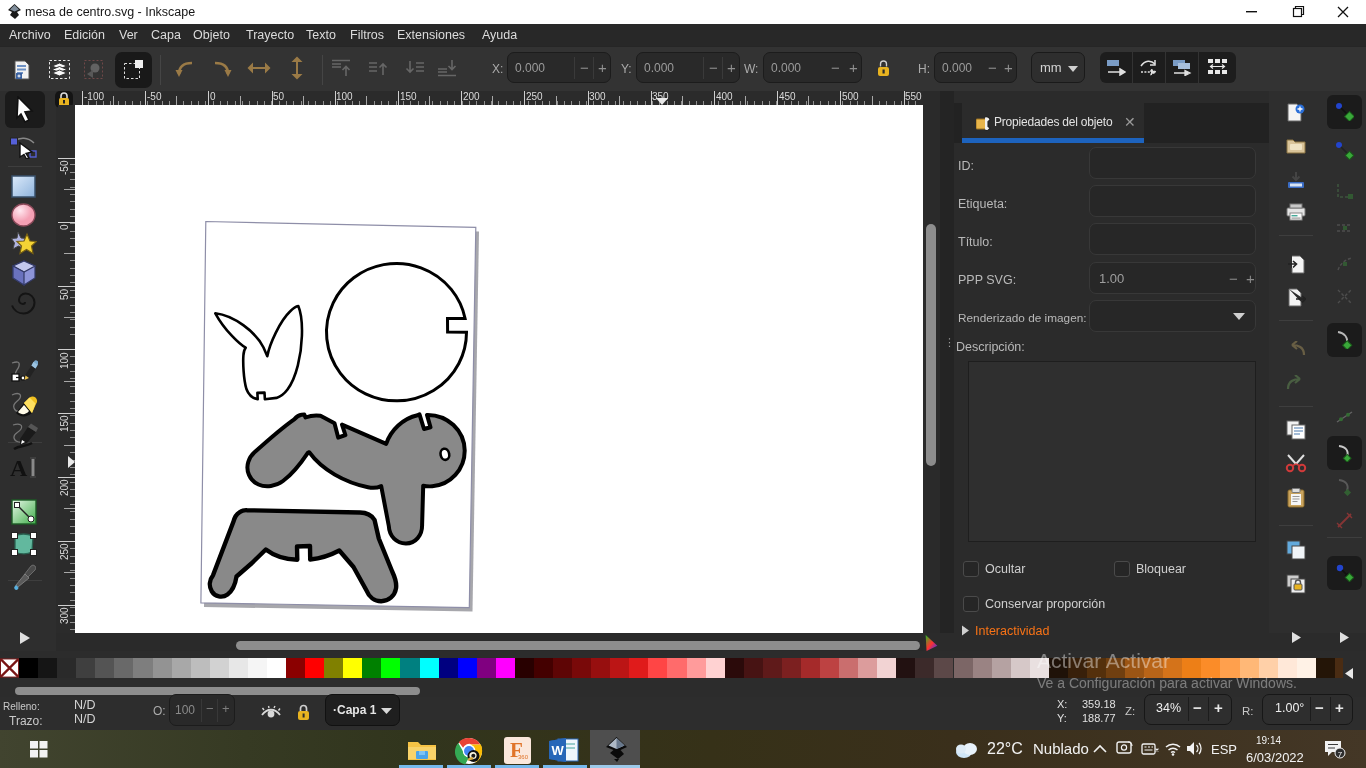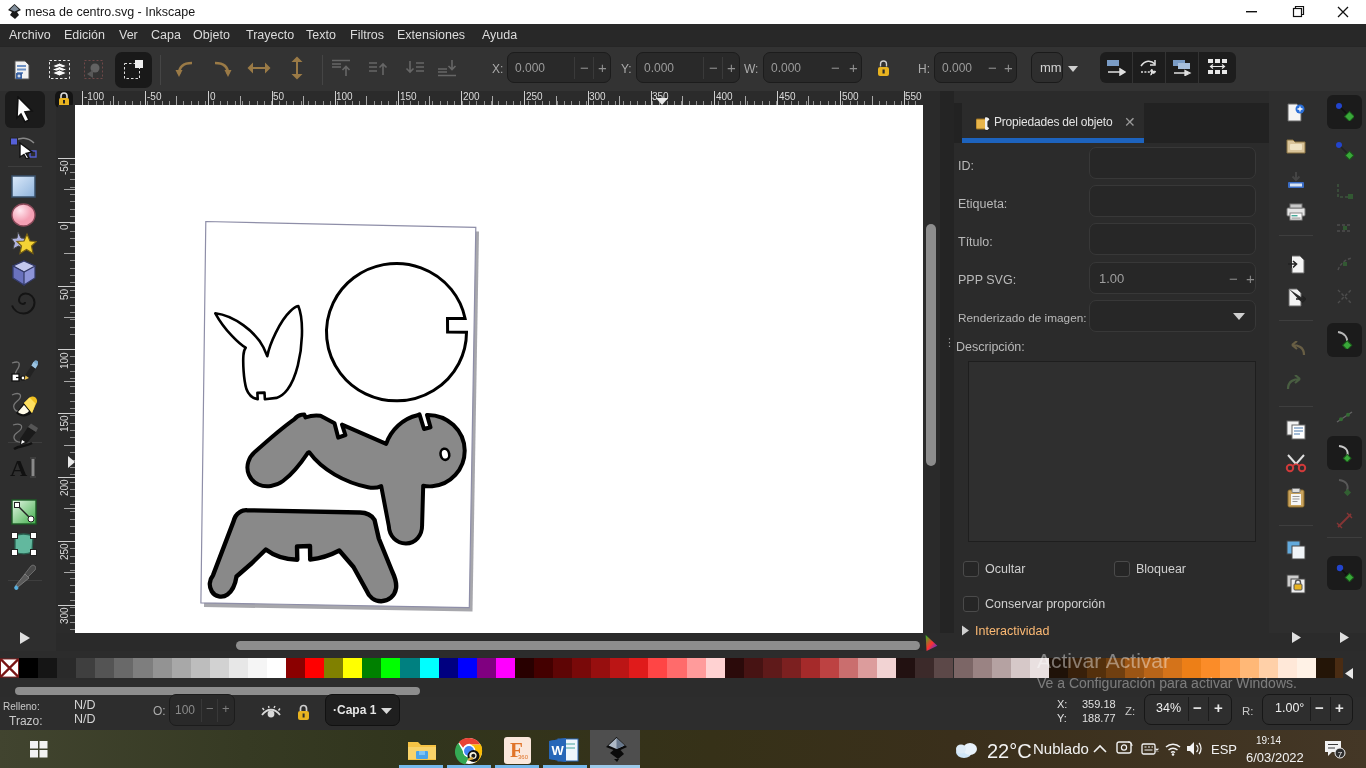--- a/index.html
+++ b/index.html
@@ -192,21 +192,21 @@
     <path d="M4.5 8 V5.5 a3 3 0 0 1 6 0 V8" fill="none" stroke="#2b2b2b" stroke-width="2"></path>
     <path d="M4.5 8 V5.5 a3 3 0 0 1 6 0 V8" fill="none" stroke="#cfcfcf" stroke-width="1.4" transform="translate(0,-0.5)"></path>
     <rect x="6.5" y="10.5" width="2.2" height="4" fill="#2b2b2b"></rect>
   </svg>
   <span class="tlabel" style="left:918px">H:</span>
   <div class="entry" style="left:934px;top:5px;width:83px;height:31px">
     <span class="val">0.000</span>
     <span class="minus" style="left:53px">−</span>
       <span class="plus" style="left:69px">+</span>
   </div>
-  <div class="entry" style="left:1031px;top:5px;width:32px;height:31px;background:#2e2e2e;border-color:#1a1a1a">
+  <div class="entry" style="left:1031px;top:5px;width:54px;height:31px;background:#2e2e2e;border-color:#1a1a1a">
     <span style="position:absolute;left:8px;top:7px;font-size:13px;color:#d2d2d2">mm</span>
     <svg style="position:absolute;left:36px;top:13px" width="10" height="6">
         <path d="M0 0 L10 0 L5 6 Z" fill="#cfcfcf"></path>
       </svg>
   </div>
 
   <div style="position:absolute;left:1100px;top:5px;width:32px;height:31px;background:#1d1d1d;border-radius:6px 0 0 6px"></div>
   <div style="position:absolute;left:1133px;top:5px;width:32px;height:31px;background:#1d1d1d"></div>
   <div style="position:absolute;left:1166px;top:5px;width:32px;height:31px;background:#1d1d1d"></div>
   <div style="position:absolute;left:1199px;top:5px;width:37px;height:31px;background:#1d1d1d;border-radius:0 6px 6px 0"></div>
@@ -509,21 +509,21 @@
 
   <div style="position:absolute;left:9px;top:470px;width:16px;height:16px;background:#262626;border:1px solid #4a4a4a;border-radius:3px"></div>
   <span class="plabel" style="left:31px;top:471px;color:#cfcfcf">Ocultar</span>
   <div style="position:absolute;left:160px;top:470px;width:16px;height:16px;background:#262626;border:1px solid #4a4a4a;border-radius:3px"></div>
   <span class="plabel" style="left:182px;top:471px;color:#cfcfcf">Bloquear</span>
   <div style="position:absolute;left:9px;top:505px;width:16px;height:16px;background:#262626;border:1px solid #4a4a4a;border-radius:3px"></div>
   <span class="plabel" style="left:31px;top:506px;color:#cfcfcf">Conservar proporción</span>
   <svg style="position:absolute;left:7px;top:534px" width="9" height="11">
       <path d="M1 0.5 L8 5.5 L1 10.5 Z" fill="#cfcfcf"></path>
     </svg>
-  <span class="plabel" style="left:21px;top:533px;color:#fdba74">Interactividad</span>
+  <span class="plabel" style="left:21px;top:533px;color:#f97316">Interactividad</span>
 </div>
 <div class="abs" id="rightcols">
 
   <svg style="position:absolute;left:18px;top:12px" width="18" height="19" viewBox="0 0 18 19">
     <path d="M1 1 h9 l4 4 v13 h-13 z" fill="#f4f4f4" stroke="#666"></path>
     <circle cx="13" cy="6" r="4.5" fill="#2a6fd8"></circle>
       <path d="M13 3.5 v5 M10.5 6 h5" stroke="#fff" stroke-width="1.3"></path>
   </svg>
   <svg style="position:absolute;left:17px;top:47px" width="20" height="16" viewBox="0 0 20 16">
     <path d="M1 15 V2 h6 l2 2 h10 v11 z" fill="#d9c49a" stroke="#8a7340"></path>
@@ -834,21 +834,21 @@
   <div style="position:absolute;left:447px;top:35px;width:44px;height:3px;background:#76b9ed"></div>
   <div style="position:absolute;left:495px;top:35px;width:44px;height:3px;background:#76b9ed"></div>
   <div style="position:absolute;left:543px;top:35px;width:44px;height:3px;background:#76b9ed"></div>
   <div style="position:absolute;left:590px;top:35px;width:50px;height:3px;background:#9cc9ea"></div>
   </div>
   <svg style="position:absolute;left:953px;top:9px" width="28" height="20" viewBox="0 0 28 20">
     <ellipse cx="11" cy="13" rx="8" ry="6" fill="#cfe6f8"></ellipse>
     <ellipse cx="17" cy="10" rx="7" ry="6" fill="#e8f2fb"></ellipse>
     <ellipse cx="8" cy="10" rx="5" ry="4.5" fill="#ddebf7"></ellipse>
   </svg>
-  <span style="position:absolute;left:987px;top:10px;font-size:20px;color:#f2f2f2">22°C</span>
+  <span style="position:absolute;left:987px;top:10px;font-size:16px;color:#f2f2f2">22°C</span>
   <span style="position:absolute;left:1033px;top:10px;font-size:15px;color:#f2f2f2">Nublado</span>
   <svg style="position:absolute;left:1092px;top:14px" width="16" height="10" viewBox="0 0 16 10">
       <path d="M2 8 L8 2 L14 8" stroke="#f2f2f2" stroke-width="1.6" fill="none"></path>
     </svg>
   <svg style="position:absolute;left:1116px;top:11px" width="18" height="16" viewBox="0 0 18 16">
     <rect x="1" y="1" width="14" height="11" rx="2" fill="none" stroke="#f2f2f2" stroke-width="1.4"></rect>
     <circle cx="8" cy="6.5" r="2.6" fill="none" stroke="#f2f2f2" stroke-width="1.2"></circle>
     <path d="M12 1 a4 4 0 0 1 4 4" stroke="#f2f2f2" fill="none" stroke-width="1.2"></path>
   </svg>
   <svg style="position:absolute;left:1141px;top:12px" width="19" height="14" viewBox="0 0 19 14">

